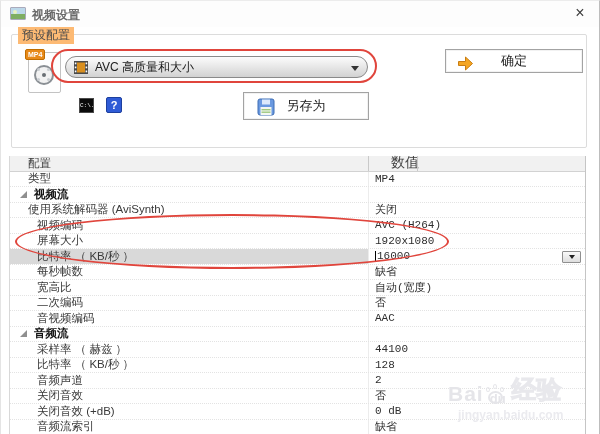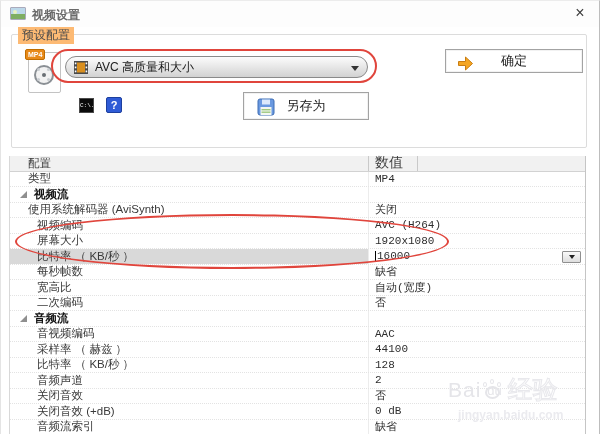--- a/index.html
+++ b/index.html
@@ -75,40 +75,40 @@
   
   .table { position:absolute; left:8px; top:155px; width:577px; height:279px;
     border-left:1px solid #d8d8d8; border-right:1px solid #c5c5c5; background:#fff; }
   .trow { position:relative; height:15.5px; display:flex; align-items:center;
     border-bottom:1px dotted #e3e3e3; font-size:11.5px; color:#3a3a3a; }
   .trow .c-label { width:359px; height:100%; display:flex; align-items:center;
     border-right:1px solid #ececec; padding-left:18px; white-space:nowrap; overflow:hidden; }
   .trow .c-value { flex:1; height:100%; display:flex; align-items:center; padding-left:6px;
     font-family:"Liberation Mono","DejaVu Sans Mono",monospace; font-size:11px; color:#2e2e2e;
     white-space:nowrap; }
-  .trow.header { background:#f1f1f1; border-bottom:1px solid #d2d2d2; font-size:11.5px; color:#3f3f3f; }
+  .trow.header { background:#f1f1f1; border-bottom:1px solid #d2d2d2; font-size:11.5px; color:#3f3f3f;gap:16px; }
   .trow.header .c-label { border-right:1px solid #c9c9c9; }
   .trow.header .c-value { font-family:inherit; font-size:14px; color:#3f3f3f; }
   .trow.header .hdr-sep { position:absolute; left:407px; top:0; width:1px; height:100%; background:#c9c9c9; }
   .trow.section .c-label { font-weight:bold; color:#141414; padding-left:10px; }
   .trow.indent1 .c-label { padding-left:27px; }
   .tri { width:0; height:0; border-left:7px solid transparent; border-bottom:7px solid #8f8f8f;
     margin-right:7px; flex:0 0 auto; }
   .trow.selected .c-label { background:#d9d9d9; }
   .caret { display:inline-block; width:1px; height:11px; background:#000; margin-right:1px; }
   .combo-btn { position:absolute; right:4px; top:1.5px; width:19px; height:12.5px;
     background:linear-gradient(#fafafa,#dedede); border:1px solid #8f8f8f; border-radius:1px;
     display:flex; align-items:center; justify-content:center; cursor:default; }
   .combo-btn .arr { width:0; height:0; border-left:3.5px solid transparent;
     border-right:3.5px solid transparent; border-top:4px solid #222; }
 
   
   .watermark { position:absolute; left:447px; top:372px; width:150px; color:#e5e5e9;
     pointer-events:none; }
-  .wm-line1 { display:flex; align-items:center; font-weight:normal; }
+  .wm-line1 { display:flex; align-items:flex-end; font-weight:bold; }
   .wm-bai { font-size:21px; letter-spacing:1px; }
   .wm-paw { position:relative; width:22px; height:22px; margin:0 1px; }
   .wm-paw .pad { position:absolute; left:3px; top:7px; width:15px; height:13px;
     border:2px solid #e5e5e9; border-radius:50%; }
   .wm-paw .toe { position:absolute; width:4px; height:5px; border:1.5px solid #e5e5e9;
     border-radius:50%; }
   .wm-du { font-size:13px; margin-left:-18px; margin-top:2px; }
   .wm-suffix { font-size:25px; margin-left:6px; -webkit-text-stroke:1px #e8e8ec; color:transparent; }
   .wm-url { font-size:12px; font-weight:bold; color:#ebebef; margin-top:2px; margin-left:10px; }
 </style>
@@ -249,35 +249,35 @@
           </div>
         </div>
         <div class="trow indent1">
           <div class="c-label">
             <span>二次编码</span>
           </div>
           <div class="c-value">
             <span>否</span>
           </div>
         </div>
+        <div class="trow indent1">
+          <div class="c-label">
+            <span>音视频编码</span>
+          </div>
+          <div class="c-value">
+            <span>AAC</span>
+          </div>
+        </div>
         <div class="trow section">
           <div class="c-label">
             <span class="tri"></span>
             <span>音频流</span>
           </div>
           <div class="c-value">
             <span></span>
-          </div>
-        </div>
-        <div class="trow indent1">
-          <div class="c-label">
-            <span>音视频编码</span>
-          </div>
-          <div class="c-value">
-            <span>AAC</span>
           </div>
         </div>
         <div class="trow indent1">
           <div class="c-label">
             <span>采样率 （ 赫兹 ）</span>
           </div>
           <div class="c-value">
             <span>44100</span>
           </div>
         </div>

